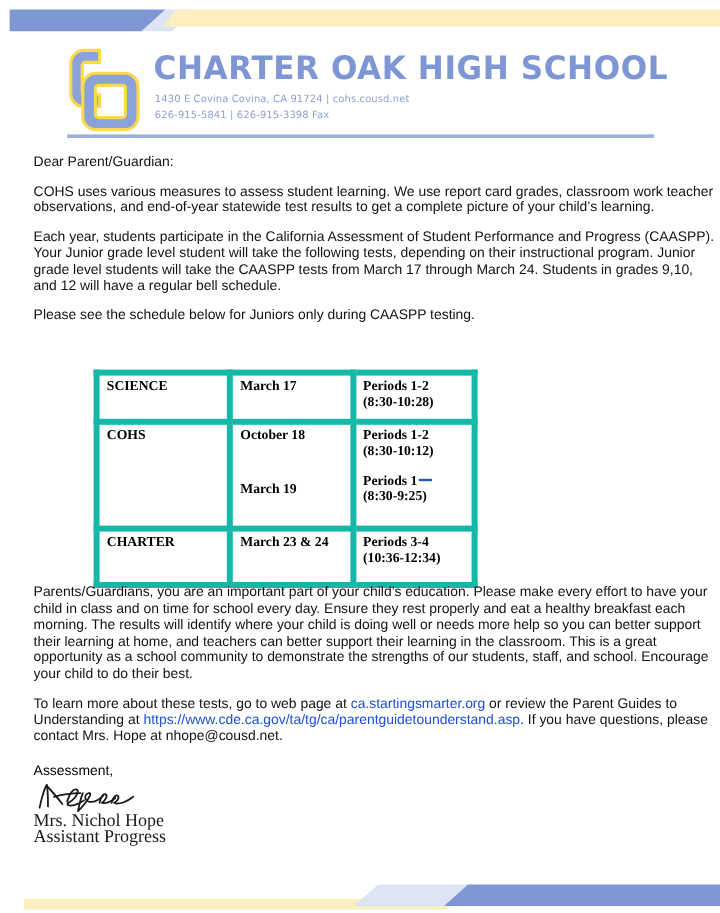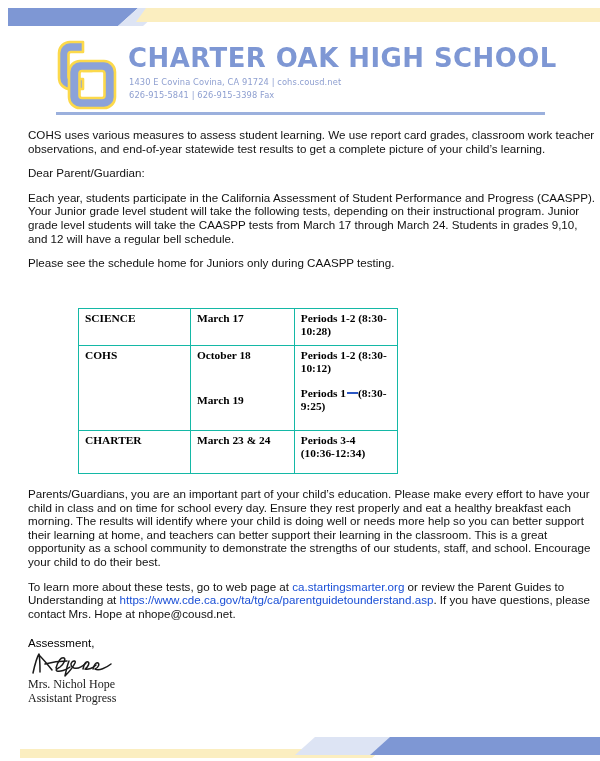--- a/index.html
+++ b/index.html
@@ -95,21 +95,21 @@
     position: absolute;
     left: 78px; top: 308px;
     width: 320px;
     border-collapse: collapse;
     font-family: "Liberation Serif", serif;
     font-weight: bold;
     font-size: 11.4px;
     color: #000;
   }
   #schedule-table td {
-    border: 1px solid #14b8a6;
+    border: 5px solid #14b8a6;
     vertical-align: top;
     padding: 3px 5px 3px 6px;
     line-height: 12.6px;
   }
   .col-subject { width: 110px; }
   .col-date    { width: 104px; }
   .col-periods { width: 104px; }
   .row-science td { height: 30px; }
   .row-math td    { height: 78px; }
   .row-english td { height: 36px; }
@@ -140,21 +140,21 @@
     line-height: 13.6px;
     margin: 0;
   }
   #signature-mark {
     width: 86px; height: 26px;
     margin: 1px 0 0 2px;
     display: block;
   }
   .sig-name {
     font-family: "Liberation Serif", serif;
-    font-size: 12px;
+    font-size: 15px;
     line-height: 14px;
     margin: 0;
     color: #1a1a1a;
   }
 </style>
 </head>
 <body>
 
 <svg id="top-banner" viewBox="0 0 600 30" preserveAspectRatio="none">
   <polygon points="8,8 138,8 118,26 8,26" fill="#7e97d4"></polygon>
@@ -176,27 +176,27 @@
   <div id="school-name">CHARTER OAK HIGH SCHOOL</div>
 
   <div class="contact-line" id="contact-line-1">1430 E Covina  Covina, CA 91724  |  cohs.cousd.net</div>
   <div class="contact-line" id="contact-line-2">626-915-5841  |  626-915-3398 Fax</div>
 
   <div id="header-rule"></div>
 </header>
 
 <main id="letter-body">
 
+  <p class="para">Dear Parent/Guardian:</p>
+
   <p class="para">COHS uses various measures to assess student learning. We use report card grades, classroom work teacher observations, and end-of-year statewide test results to get a complete picture of your child’s learning.</p>
 
-  <p class="para">Dear Parent/Guardian:</p>
-
   <p class="para">Each year, students participate in the California Assessment of Student Performance and Progress (CAASPP). Your Junior grade level student will take the following tests, depending on their instructional program. Junior grade level students will take the CAASPP tests from March 17 through March 24. Students in grades 9,10, and 12 will have a regular bell schedule.</p>
 
-  <p class="para tight">Please see the schedule home for Juniors only during CAASPP testing.</p>
+  <p class="para tight">Please see the schedule below for Juniors only during CAASPP testing.</p>
 </main>
 
 <table id="schedule-table">
   <tbody>
     <tr class="row-science">
       <td class="col-subject">SCIENCE</td>
       <td class="col-date">March 17</td>
       <td class="col-periods">Periods 1-2 (8:30-10:28)</td>
     </tr>
 

